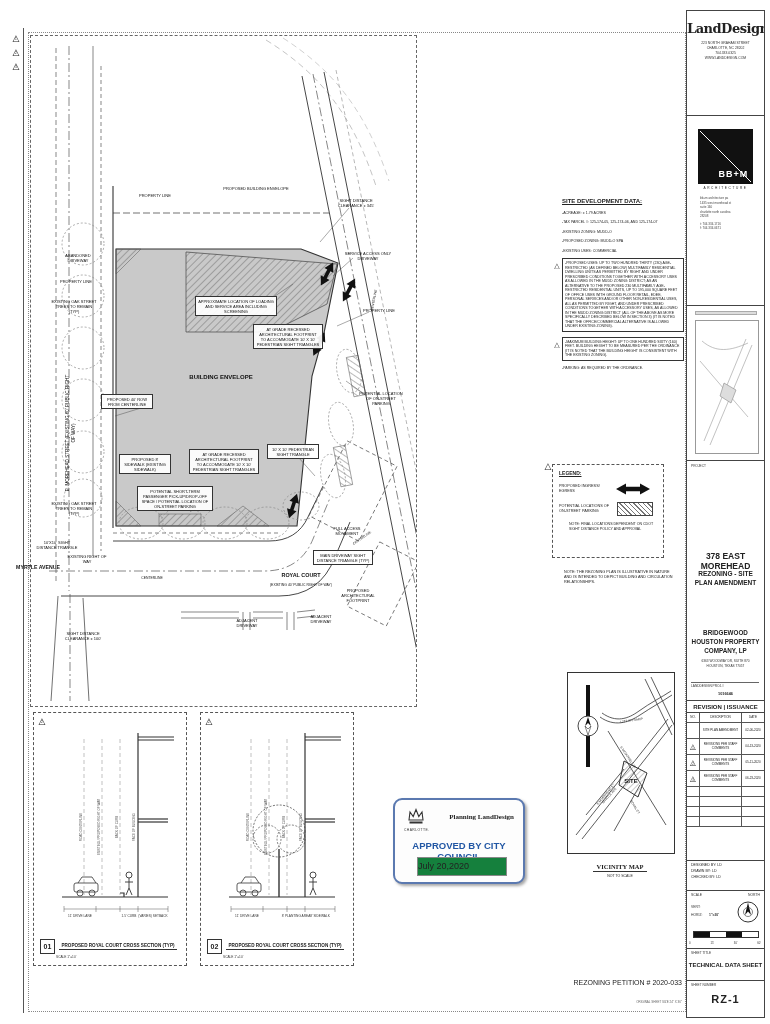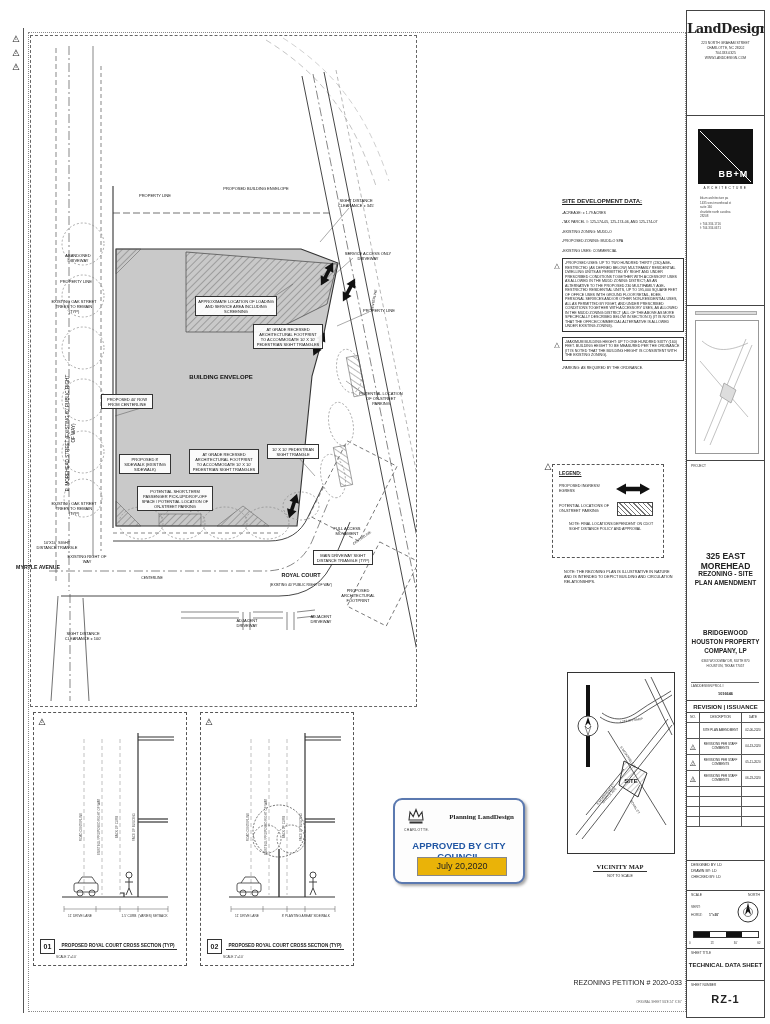--- a/index.html
+++ b/index.html
@@ -38,22 +38,22 @@
   .lg-swatch{width:34px;height:12px;border:0.6px solid #444;margin-left:6px;
     background:repeating-linear-gradient(45deg,#fff 0 2.5px,#777 2.5px 3.3px);}
   .lg-note{font-size:3.6px;line-height:1.3;margin-top:4px;padding-left:10px;}
   #plan-note{position:absolute;left:564px;top:570px;width:112px;font-size:3.8px;line-height:1.35;}
   
   #stamp{position:absolute;left:393px;top:798px;width:132px;height:86px;border:2.5px solid #5b79b0;border-radius:9px;
          background:#fdfdfd;box-shadow:2px 2px 3px rgba(0,0,0,.35);box-sizing:border-box;}
   .stamp-city{position:absolute;left:9px;top:28px;font-size:3.4px;letter-spacing:.4px;color:#333;}
   .stamp-dept{position:absolute;right:9px;top:13px;font-size:7px;font-weight:bold;font-family:"Liberation Serif",serif;color:#222;}
   .stamp-approved{position:absolute;left:0;right:0;top:40px;text-align:center;font-size:9.5px;font-weight:bold;color:#2257a4;}
-  .stamp-datebox{position:absolute;left:22px;top:57px;width:88px;height:17px;border:0.8px solid #888;background:#eab308;
-                 font-size:9px;text-align:center;line-height:17px;color:#222;}
+  .stamp-datebox{position:absolute;left:22px;top:57px;width:88px;height:17px;border:0.8px solid #888;background:#15803d;
+                 font-size:9px;text-align:left;line-height:17px;color:#222;}
   
   #vicinity{position:absolute;left:567px;top:672px;width:106px;height:180px;border:0.9px solid #333;background:#fff;}
   .vic-cap{position:absolute;left:567px;top:855px;width:106px;text-align:center;}
   .vic-title{font-size:6.5px;font-weight:bold;font-family:"Liberation Serif",serif;border-bottom:0.8px solid #333;display:inline-block;padding:0 4px 1px;}
   .vic-sub{font-size:3.5px;margin-top:1px;}
   
   #petition{position:absolute;left:420px;top:979px;width:262px;text-align:right;font-size:7px;color:#222;}
   #orignote{position:absolute;left:420px;top:1000px;width:262px;text-align:right;font-size:3px;color:#666;}
   
   #tb{position:absolute;left:686px;top:10px;width:79px;height:1008px;border-left:1px solid #444;border-right:1px solid #444;
@@ -530,21 +530,21 @@
             <line x1="4" y1="40" x2="52" y2="96"></line>
               <path d="M6,20 C20,32 34,30 52,22"></path>
             <polygon points="28,62 40,69 35,82 24,75" fill="#ddd" stroke="#888"></polygon>
           </g>
         </svg>
       </div>
     </div>
 
     <div class="tbsec" style="height:240px;">
       <div class="tb-projlabel">PROJECT</div>
-      <div class="tb-title">325 EAST MOREHEAD</div>
+      <div class="tb-title">378 EAST MOREHEAD</div>
       <div class="tb-sub">REZONING - SITE PLAN AMENDMENT</div>
       <div class="tb-client">BRIDGEWOOD HOUSTON PROPERTY COMPANY, LP</div>
       <div class="tb-claddr">
         <div>6363 WOODWAY DR, SUITE 870</div>
         <div>HOUSTON, TEXAS 77057</div>
       </div>
       <div class="tb-pnlabel">LANDDESIGN PROJ.#</div>
       <div class="tb-pnum">1016646</div>
     </div>
 

